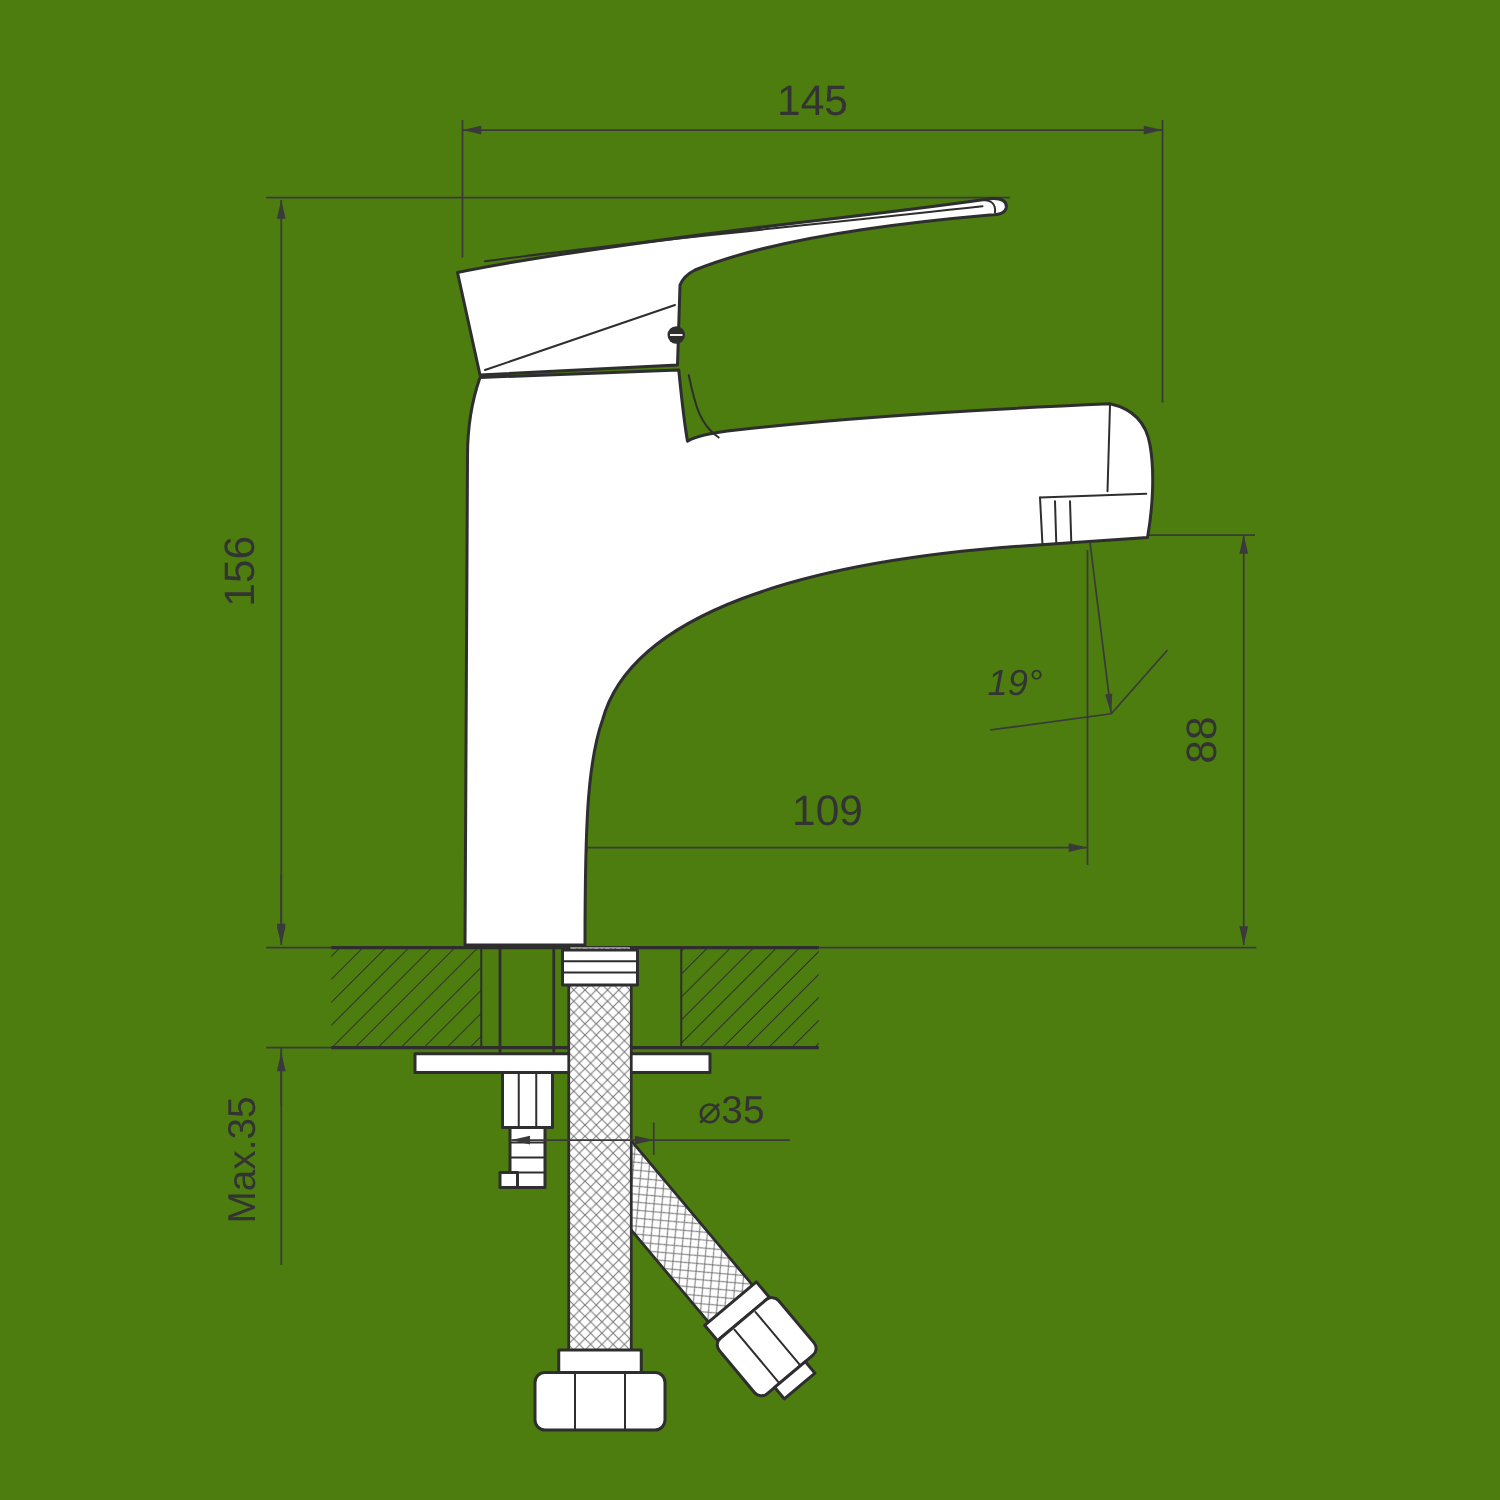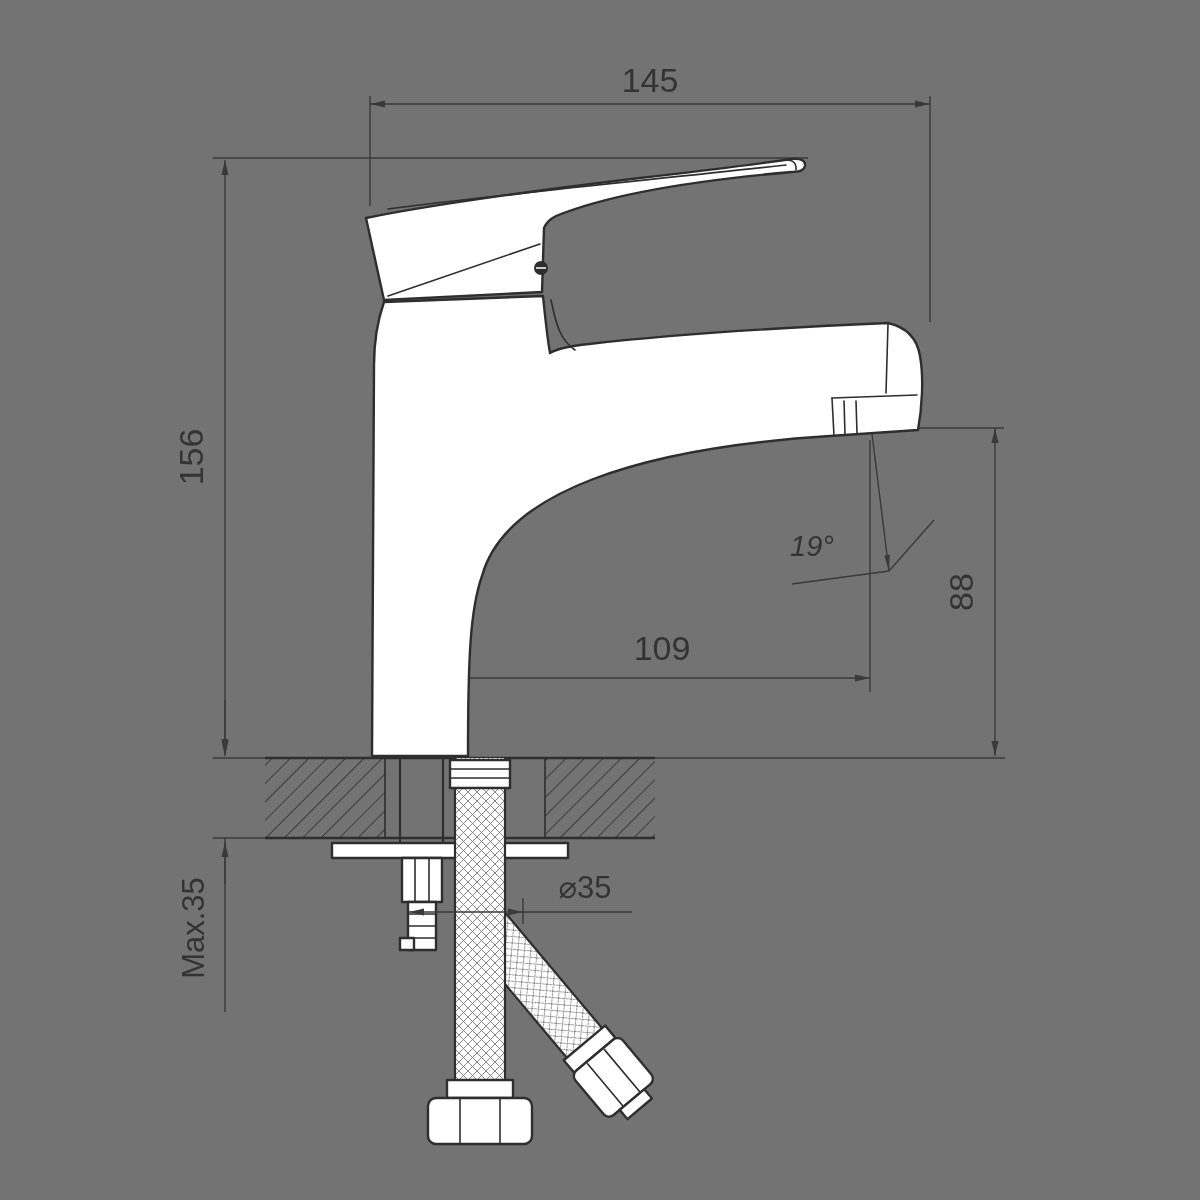--- a/index.html
+++ b/index.html
@@ -1,16 +1,16 @@
 <!DOCTYPE html>
 <html><head>
 <meta charset="utf-8">
 <style>
   html,body{margin:0;padding:0;background:#fff;}
-  .stage{width:1200px;height:1200px;background:#737373;position:relative;}
+  .stage{width:1200px;height:1200px;background:#4d7c0f;position:relative;}
   svg{display:block;}
   .part  { fill:#ffffff; stroke:#2e2e2e; stroke-width:2.4; stroke-linejoin:round; stroke-linecap:round; }
   .pline { fill:none;    stroke:#2e2e2e; stroke-width:2.2; stroke-linecap:round; }
   .pthin { fill:none;    stroke:#2e2e2e; stroke-width:1.6; stroke-linecap:round; }
   .thick { fill:none;    stroke:#2e2e2e; stroke-width:2.6; }
   .dim   { fill:none;    stroke:#3a3a3a; stroke-width:1.4; }
   .dtxt  { fill:#333333; font-family:"Liberation Sans","DejaVu Sans",sans-serif; font-size:34px; text-anchor:middle; }
   .dtxt-s{ fill:#333333; font-family:"Liberation Sans","DejaVu Sans",sans-serif; font-size:31px; text-anchor:middle; }
   .ang   { fill:#333333; font-family:"Liberation Sans","DejaVu Sans",sans-serif; font-size:29px; font-style:italic; text-anchor:middle; }
 </style>

